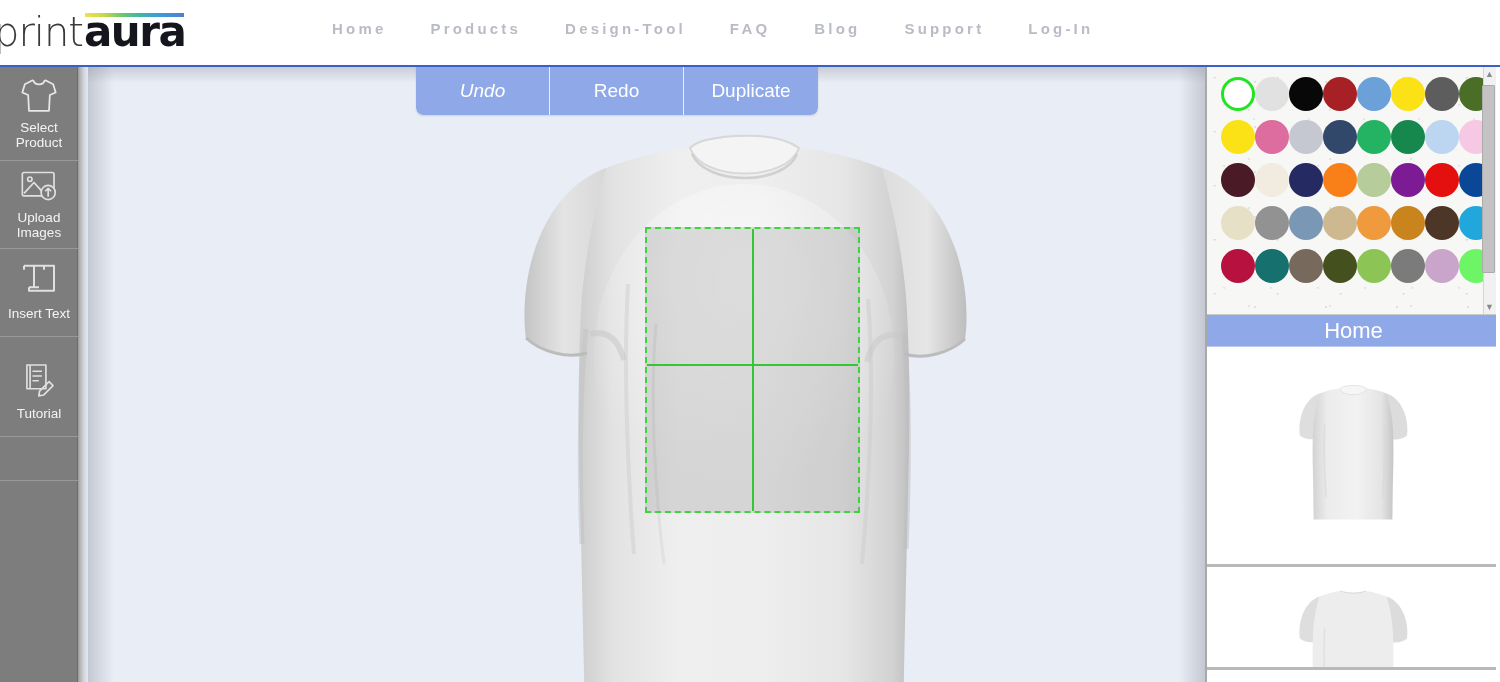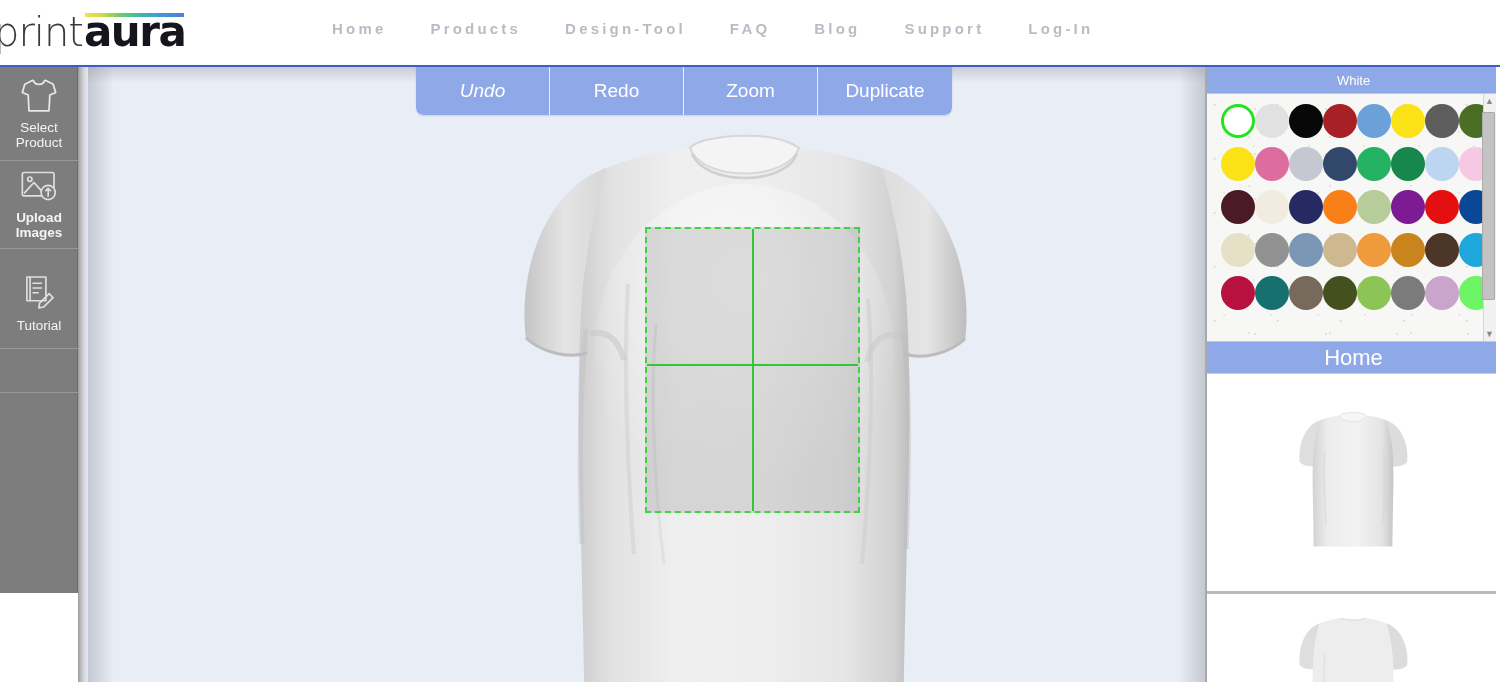--- a/index.html
+++ b/index.html
@@ -60,21 +60,21 @@
   .nav-item:last-child{margin-right:16px;}
 
   
   .app{
     position:absolute;left:0;top:67px;width:1500px;height:615px;
     background:#ffffff;
   }
 
   
   .sidebar{
-    position:absolute;left:0;top:0;width:78px;height:526px;
+    position:absolute;left:0;top:0;width:78px;height:615px;
     background:#7d7d7d;
     box-shadow:inset -1px 0 0 #6c6c6c;
   }
   .side-item{
     position:relative;width:78px;box-sizing:border-box;
     border-bottom:1px solid #989898;
     display:flex;flex-direction:column;align-items:center;justify-content:center;
     color:#f2f2f2;cursor:pointer;
     padding:8px 2px 10px 2px;
   }
@@ -281,36 +281,45 @@
             <path d="M17 4 L7 9 L4 19 L11 22 L12 41 L36 41 L37 22 L44 19 L41 9 L31 4"></path>
             <path d="M17 4 C18.5 11, 29.5 11, 31 4"></path>
           </svg>
         </span>
         <span class="side-label">
           <span>Select</span><br>
           <span>Product</span>
         </span>
       </div>
 
-      <div class="side-item" style="height:88px;font-weight:bold;">
+      <div class="side-item" style="height:88px;">
         <span class="side-icon">
           <svg viewBox="0 0 48 40" width="40" height="34" fill="none" stroke="#e0e0e0" stroke-width="2" stroke-linejoin="round">
             <rect x="4" y="5" width="38" height="28" rx="2"></rect>
             <circle cx="13" cy="13" r="2.6"></circle>
             <path d="M6 30 L18 17 L27 27 L33 21 L41 30"></path>
             <circle cx="35" cy="29" r="8.5" fill="#7d7d7d"></circle>
             <path d="M35 34 L35 24 M31.5 27.5 L35 24 L38.5 27.5"></path>
           </svg>
         </span>
         <span class="side-label">
           <span>Upload</span><br>
           <span>Images</span>
         </span>
       </div>
 
+      <div class="side-item" style="height:88px;">
+        <span class="side-icon">
+          <svg viewBox="0 0 48 40" width="40" height="34" fill="none" stroke="#e0e0e0" stroke-width="2.4" stroke-linejoin="round">
+            <path d="M6 4 L30 4 M6 4 L6 9 M30 4 L30 9 M18 4 L18 30 M12 30 L24 30"></path>
+            <path d="M30 4 L42 4 L42 34 L12 34 L12 30"></path>
+          </svg>
+        </span>
+        <span class="side-label">Insert Text</span>
+      </div>
 
       <div class="side-item" style="height:89px;margin-top:11px;">
         <span class="side-icon">
           <svg viewBox="0 0 48 44" width="38" height="36" fill="none" stroke="#e0e0e0" stroke-width="2.1" stroke-linejoin="round">
             <path d="M10 3 L34 3 L34 33 L10 33 Z"></path>
             <path d="M14 3 L14 33 M17 11 L29 11 M17 17 L29 17 M17 23 L25 23"></path>
             <path d="M26 36 L38 24 L43 29 L31 41 L25 42 Z"></path>
           </svg>
         </span>
         <span class="side-label">Tutorial</span>
@@ -381,28 +390,26 @@
       </div>
 
       <div class="print-area">
         <div class="pa-v"></div>
         <div class="pa-h"></div>
       </div>
 
       <div class="toolbar">
         <div class="tb-btn">Undo</div>
         <div class="tb-btn">Redo</div>
-        <div class="tb-btn">Zoom</div>
         <div class="tb-btn">Duplicate</div>
       </div>
     </div>
 
     <div class="rightpanel">
 
-      <div class="panel-head">White</div>
 
       <div class="swatch-box">
         <div class="swatch-noise"></div>
         <div class="swatch-grid" id="swatch-grid">
             <div class="sw-row">
               <div class="sw-cell">
                 <div class="sw sel" style="background: rgb(255, 255, 255);"></div>
               </div>
               <div class="sw-cell">
                 <div class="sw" style="background: rgb(226, 225, 226);"></div>

